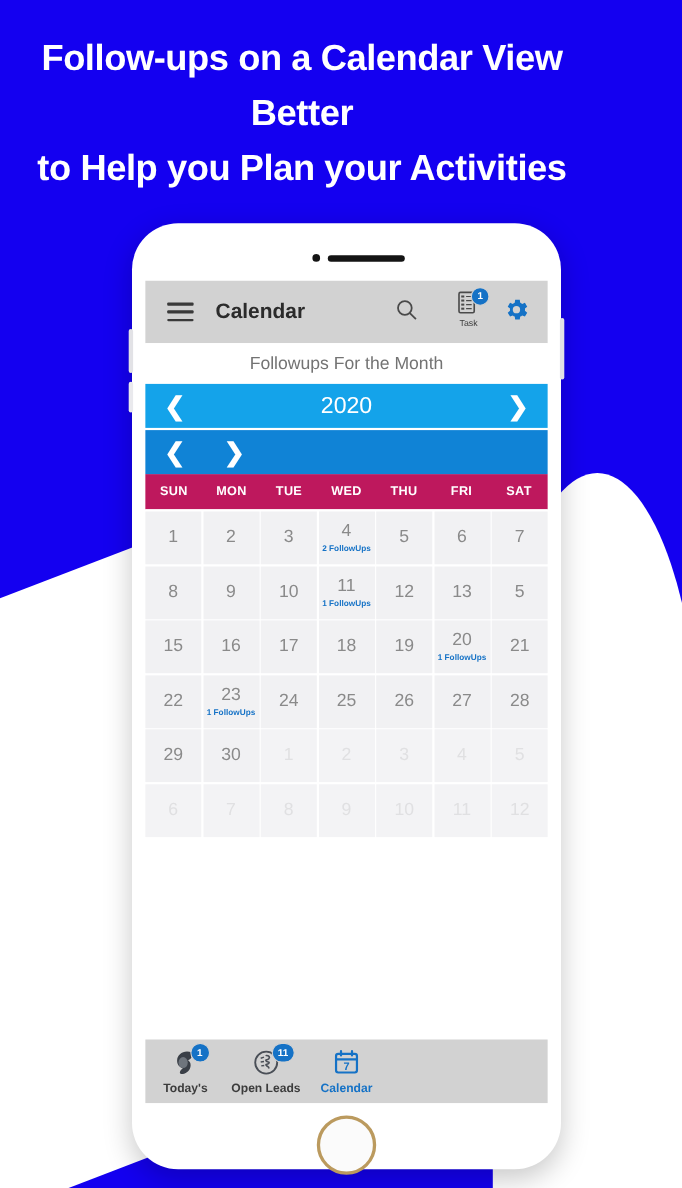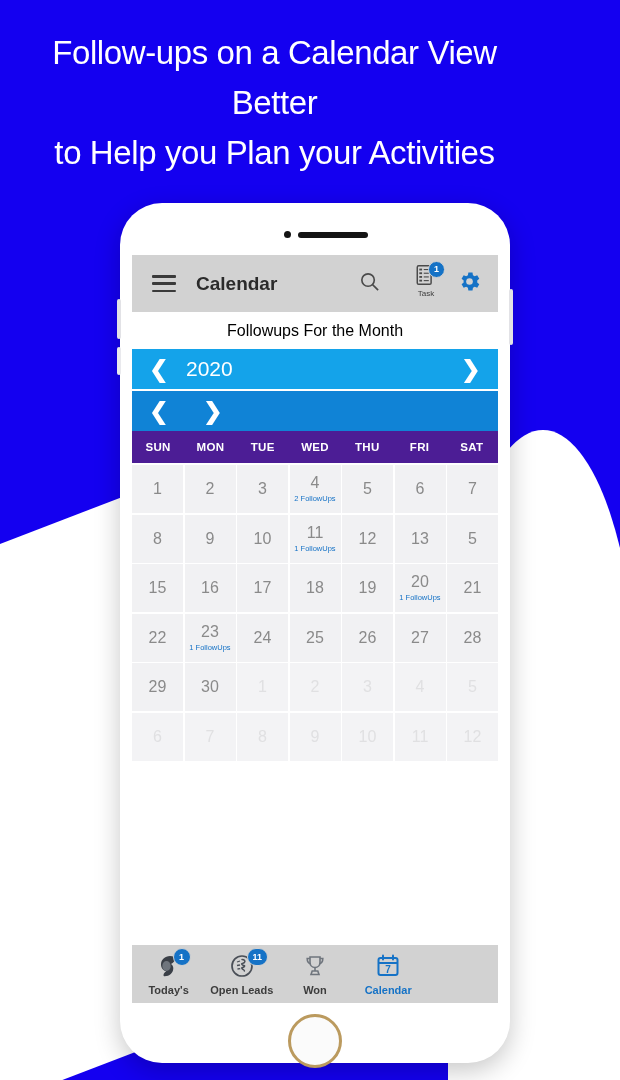--- a/index.html
+++ b/index.html
@@ -25,21 +25,21 @@
     background:#ffffff;
     border-radius:110px 110px 0 0 / 330px 330px 0 0;
   }
 
   
   .headline {
     position:absolute; top:28px; left:0; width:549px;
     text-align:center;
     color:#ffffff;
     font-size:33px;
-    font-weight:normal;
+    font-weight:bold;
     line-height:50px;
     letter-spacing:-0.4px;
     z-index:5;
   }
   .headline-line { display:block; }
 
   
   .phone {
     position:absolute;
     left:120px; top:203px;
@@ -131,49 +131,49 @@
     display:flex; align-items:center; justify-content:center;
     border:1.5px solid #d2d2d2;
   }
   .task-badge { width:17px; height:17px; right:-2px; top:-3px; }
   .gear-icon { margin-right:4px; }
 
   
   .subtitle {
     height:37px;
     display:flex; align-items:center; justify-content:center;
-    font-size:16px; color:#000000;
+    font-size:16px; color:#737373;
     background:#ffffff;
   }
 
   
   .navbar-year, .navbar-month {
     height:40px;
     display:flex; align-items:center;
     color:#ffffff;
     position:relative;
   }
   .navbar-year { background:#14a3ea; margin-bottom:2px; }
   .navbar-month { background:#1083d6; }
   .nav-arrow {
     width:54px; text-align:center;
     font-size:23px; font-weight:bold; line-height:1;
     color:#ffffff;
     user-select:none;
   }
   .nav-value {
-    flex:1; text-align:left;
+    flex:1; text-align:center;
     font-size:21px;
   }
   .navbar-month .nav-value { font-size:20px; }
 
   
   .weekdays {
     display:grid; grid-template-columns:repeat(7,1fr);
-    background:#4c1d95;
+    background:#be185d;
     height:32px;
   }
   .weekday {
     display:flex; align-items:center; justify-content:center;
     font-size:11.5px; font-weight:bold; color:#ffffff;
     letter-spacing:0.3px;
   }
 
   
   .cal-grid {
@@ -190,21 +190,21 @@
     align-items:center; justify-content:center;
     position:relative;
   }
   .cell .daynum {
     font-size:16px; color:#8a8a8a; line-height:1;
   }
   .cell.has-fu .daynum { margin-bottom:1px; }
   .cell.other .daynum { color:#e0e0e2; }
   .cell.other { background:#f3f3f5; }
   .fu-label {
-    font-size:7.5px; font-weight:normal;
+    font-size:7.5px; font-weight:bold;
     color:#1572c6;
     line-height:1; margin-top:3px;
     white-space:nowrap;
   }
 
   
   .bottomnav {
     position:absolute; left:0; bottom:0;
     width:366px; height:58px;
     background:#d2d2d2;
@@ -467,32 +467,20 @@
               <circle cx="13" cy="13" r="10" fill="none" stroke="#4a4f57" stroke-width="1.7"></circle>
               <path d="M13 6.5c2.6 0 3.6 1.7 2.4 3-1.2 1.3-3.6.6-2.4 2s3.4.6 2.4 2c-1 1.4-3.4.6-2.4 2 .9 1.3 2.4 1 2.4 2.4" fill="none" stroke="#4a4f57" stroke-width="1.5" stroke-linecap="round"></path>
               <line x1="8" y1="9" x2="11" y2="8" stroke="#4a4f57" stroke-width="1.3"></line>
               <line x1="8" y1="12.5" x2="11" y2="12" stroke="#4a4f57" stroke-width="1.3"></line>
               <line x1="8.5" y1="16" x2="11.2" y2="15.6" stroke="#4a4f57" stroke-width="1.3"></line>
             </svg>
             <span class="badge nav-badge wide">11</span>
           </div>
           <div class="navlabel">Open Leads</div>
         </div>
-        <div class="navitem">
-          <div class="navicon-wrap">
-            <svg width="26" height="26" viewBox="0 0 26 26" fill="none" stroke="#6f757d" stroke-width="1.6">
-              <path d="M8 4h10v5.5c0 2.8-2.2 5-5 5s-5-2.2-5-5V4z"></path>
-              <path d="M8 5.5H5.2c0 3 1.2 4.8 3.3 5.3"></path>
-              <path d="M18 5.5h2.8c0 3-1.2 4.8-3.3 5.3"></path>
-              <line x1="13" y1="14.5" x2="13" y2="18"></line>
-              <path d="M9 21.5h8l-1.2-3.5h-5.6z"></path>
-            </svg>
-          </div>
-          <div class="navlabel">Won</div>
-        </div>
         <div class="navitem active">
           <div class="navicon-wrap">
             <svg width="26" height="26" viewBox="0 0 26 26">
               <rect x="3.5" y="5" width="19" height="17" rx="2" fill="none" stroke="#1572c6" stroke-width="2"></rect>
               <line x1="3.5" y1="10" x2="22.5" y2="10" stroke="#1572c6" stroke-width="2"></line>
               <line x1="8" y1="2.5" x2="8" y2="6.5" stroke="#1572c6" stroke-width="2" stroke-linecap="round"></line>
               <line x1="18" y1="2.5" x2="18" y2="6.5" stroke="#1572c6" stroke-width="2" stroke-linecap="round"></line>
               <text x="13" y="19.5" font-family="Liberation Sans, sans-serif" font-size="10" font-weight="bold" fill="#1572c6" text-anchor="middle">7</text>
             </svg>
           </div>

